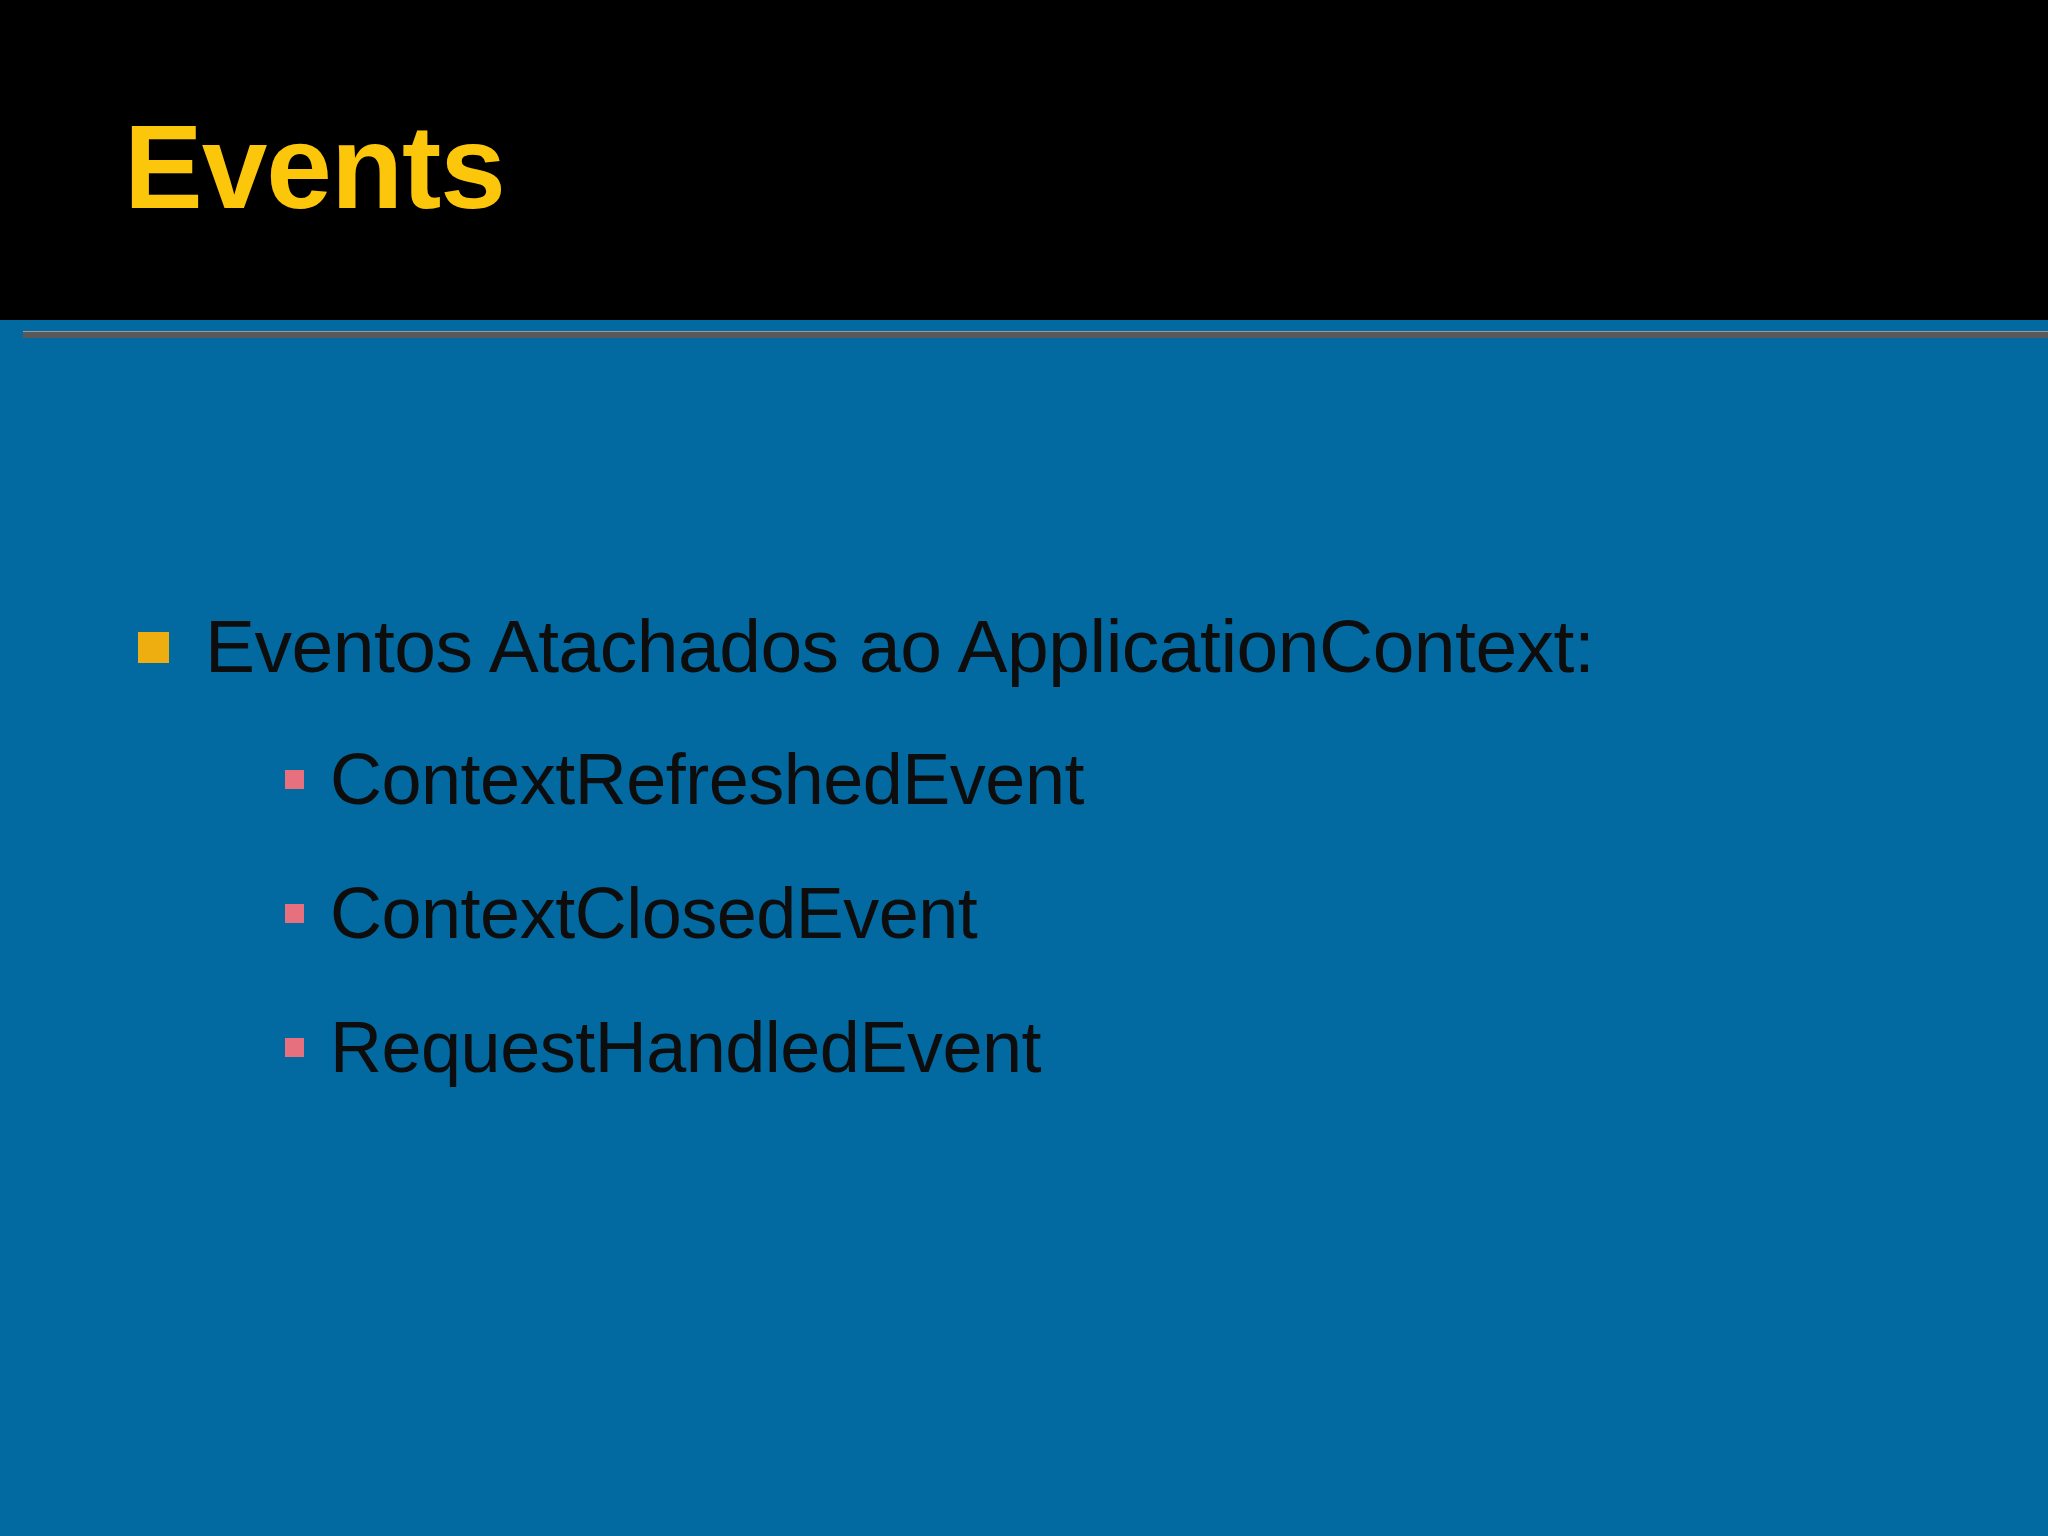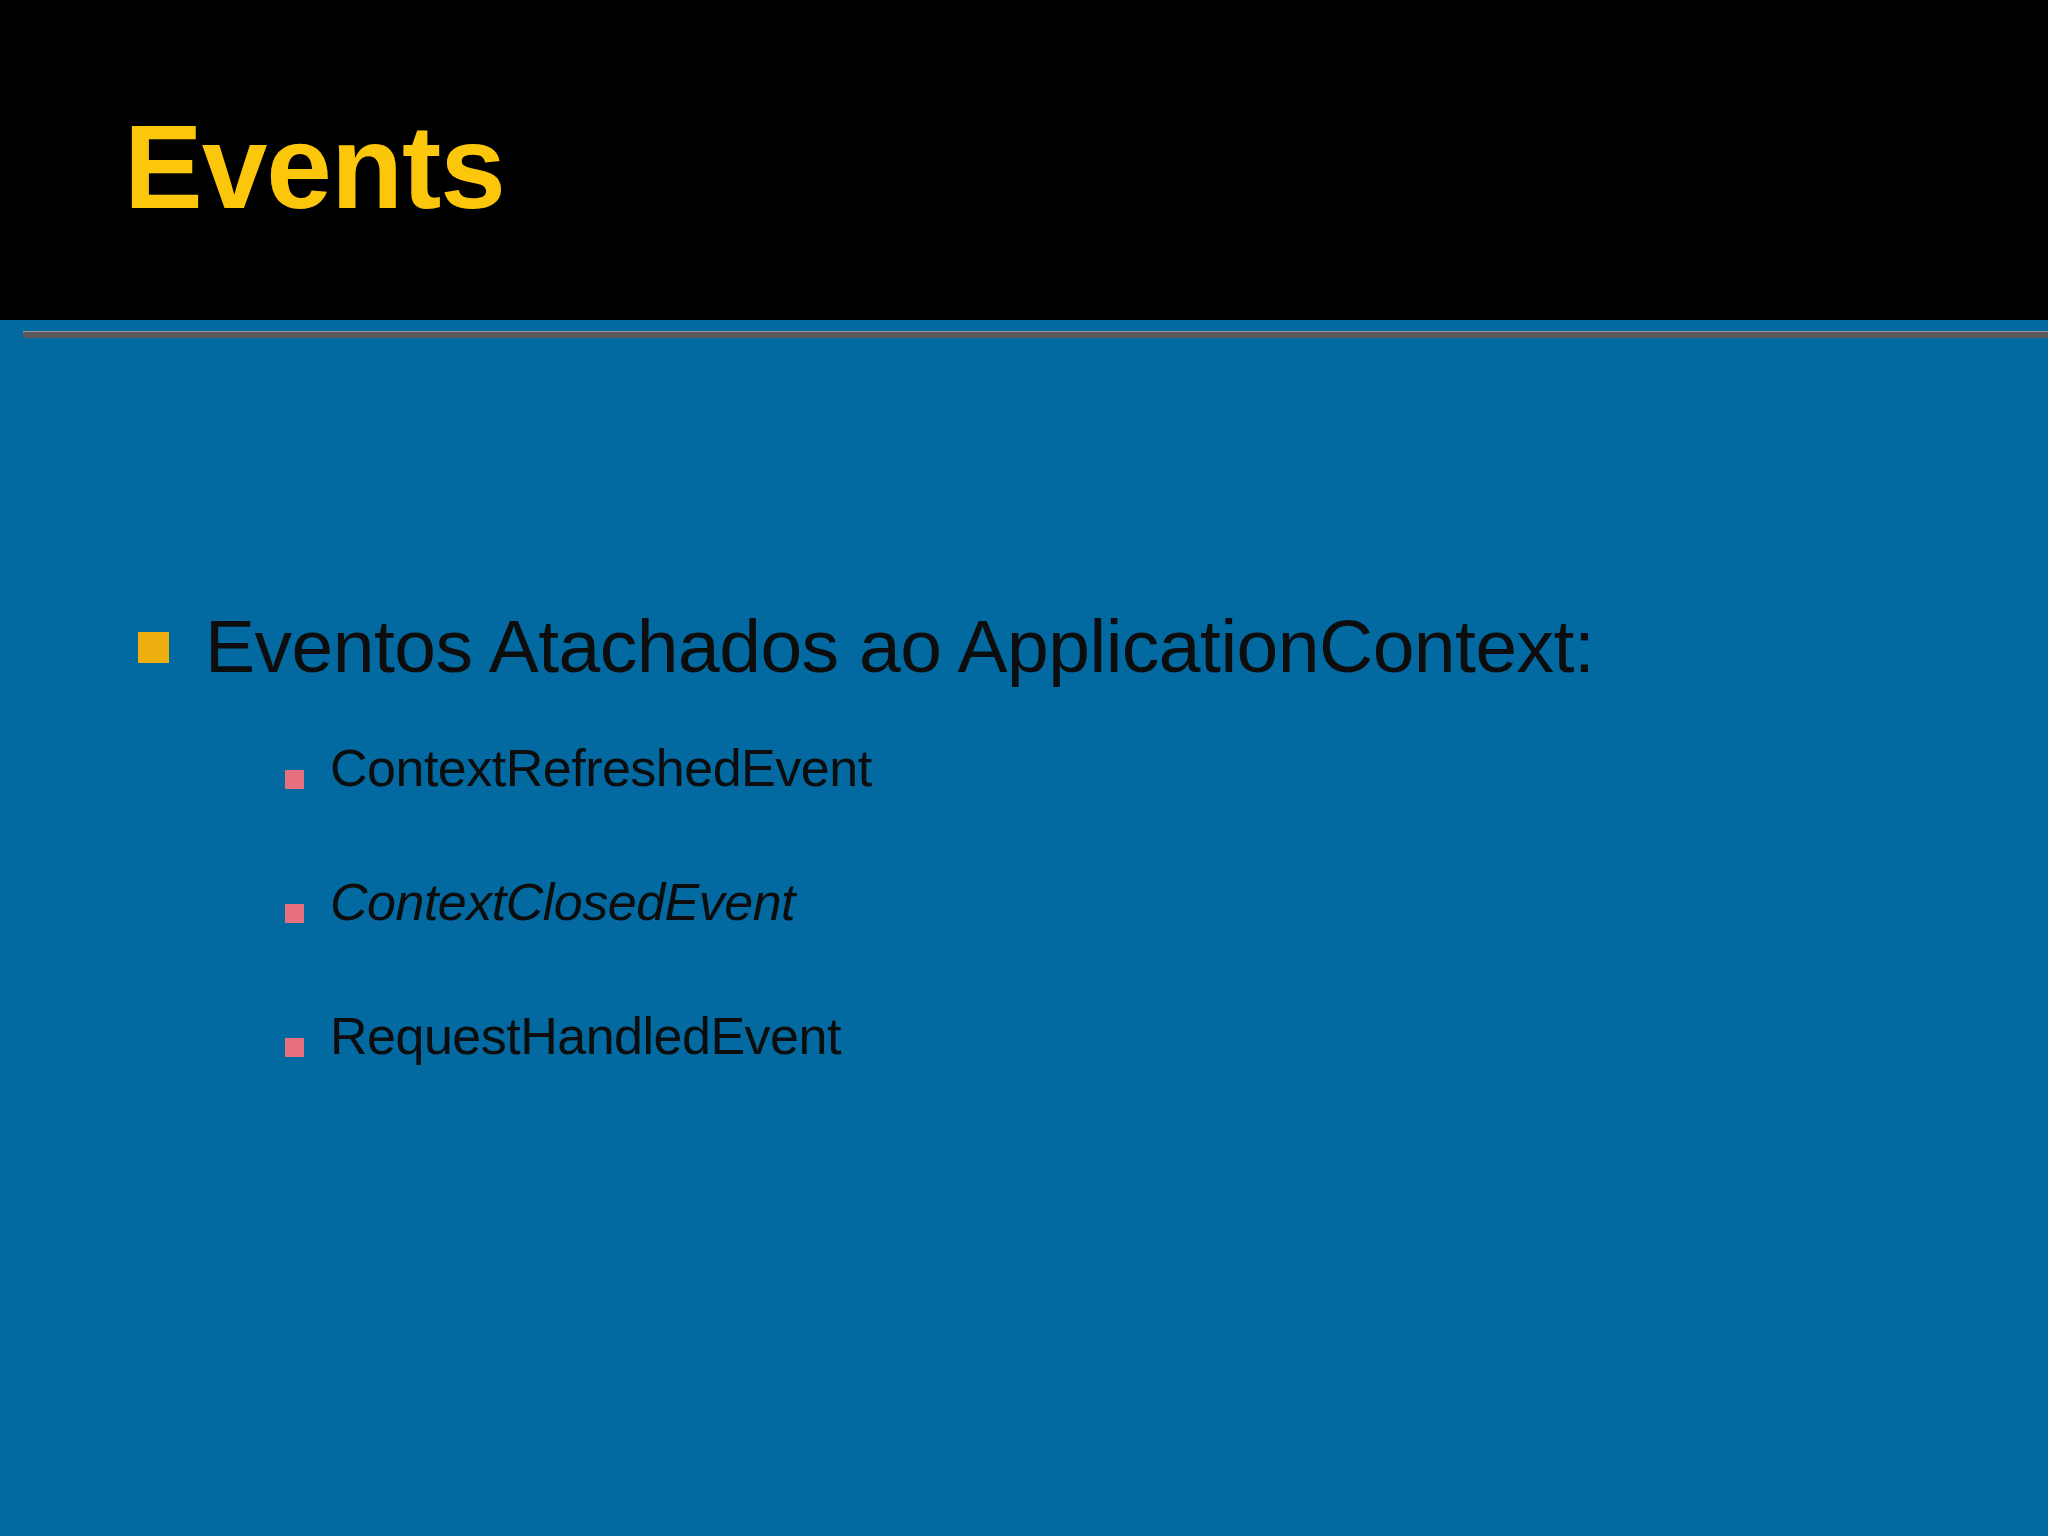--- a/index.html
+++ b/index.html
@@ -100,21 +100,21 @@
   .level2 .bullet-marker {
     width: 19px;
     height: 19px;
     background: #e7707f;
     flex: 0 0 auto;
     margin-top: 31px;
     margin-right: 26px;
   }
   .level2 .bullet-text {
     font-family: "Liberation Sans", sans-serif;
-    font-size: 52px;
+    font-size: 72px;
     line-height: 1.12;
     color: #0d0d0d;
     letter-spacing: -0.5px;
   }
 </style>
 </head>
 <body>
 
 <div id="slide">
 
@@ -129,21 +129,21 @@
     <div class="bullet-row level1" style="top: 264px;">
       <span class="bullet-marker"></span>
       <span class="bullet-text">Eventos Atachados ao ApplicationContext:</span>
     </div>
 
     <div class="bullet-row level2" style="top: 399px;">
       <span class="bullet-marker"></span>
       <span class="bullet-text">ContextRefreshedEvent</span>
     </div>
 
-    <div class="bullet-row level2" style="top: 533px; font-style: italic;">
+    <div class="bullet-row level2" style="top: 533px;">
       <span class="bullet-marker"></span>
       <span class="bullet-text">ContextClosedEvent</span>
     </div>
 
     <div class="bullet-row level2" style="top: 667px;">
       <span class="bullet-marker"></span>
       <span class="bullet-text">RequestHandledEvent</span>
     </div>
 
   </div>

